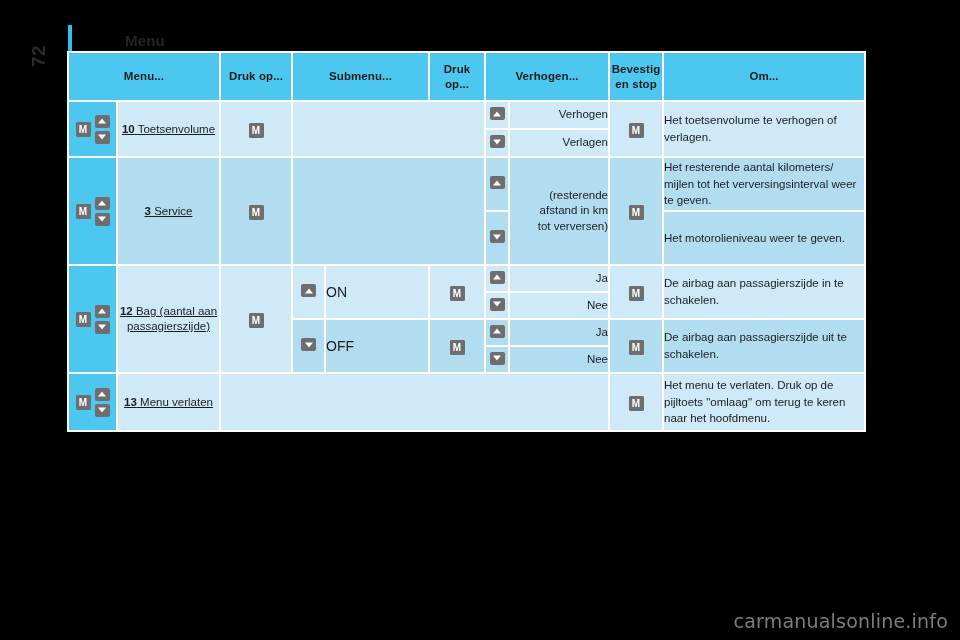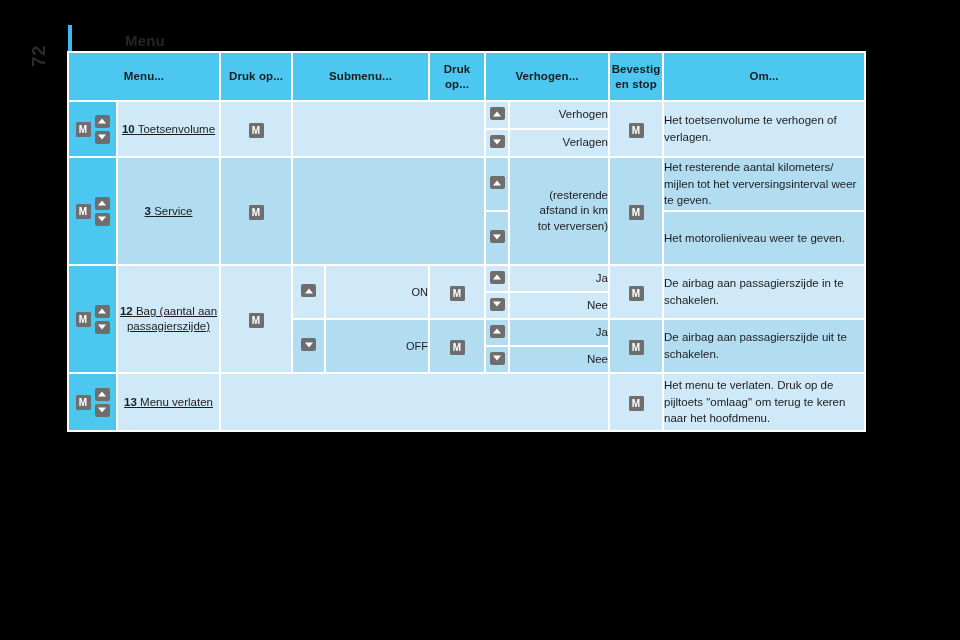--- a/index.html
+++ b/index.html
@@ -86,21 +86,21 @@
 
   
   .menu-name{
     font-size:11.5px;color:#1c1c1c;line-height:1.3;
     padding:5px 8px;text-align:center;text-decoration:underline;
   }
   .menu-name .num{font-weight:bold;}
 
   .opt-label{font-size:11.5px;color:#1c1c1c;padding:5px 8px;line-height:1.35;text-align:right;}
   .desc{font-size:11.5px;color:#1c1c1c;padding:6px 10px;line-height:1.45;}
-  .sub-label{font-size:11px;color:#1c1c1c;padding:5px 8px;text-align:right;}
+  .sub-label{font-size:14px;color:#1c1c1c;padding:5px 8px;}
 
   .arrow-cell{width:24px;text-align:center;}
 
   
   .watermark{
     position:absolute;right:12px;bottom:8px;
     color:#7d7d7d;font-size:19px;letter-spacing:.2px;
     font-family:"DejaVu Sans", sans-serif;
   }
 </style>
@@ -300,14 +300,15 @@
         <td colspan="6" class="c-lite"></td>
         <td class="c-lite ctr">
           <span class="btn-m">M</span>
         </td>
         <td class="c-lite desc">Het menu te verlaten. Druk op de pijltoets "omlaag" om terug te keren naar het hoofdmenu.</td>
       </tr>
 
     </tbody>
   </table>
 
+  <div class="watermark">carmanualsonline.info</div>
 
 </div>
 
 </body></html>

